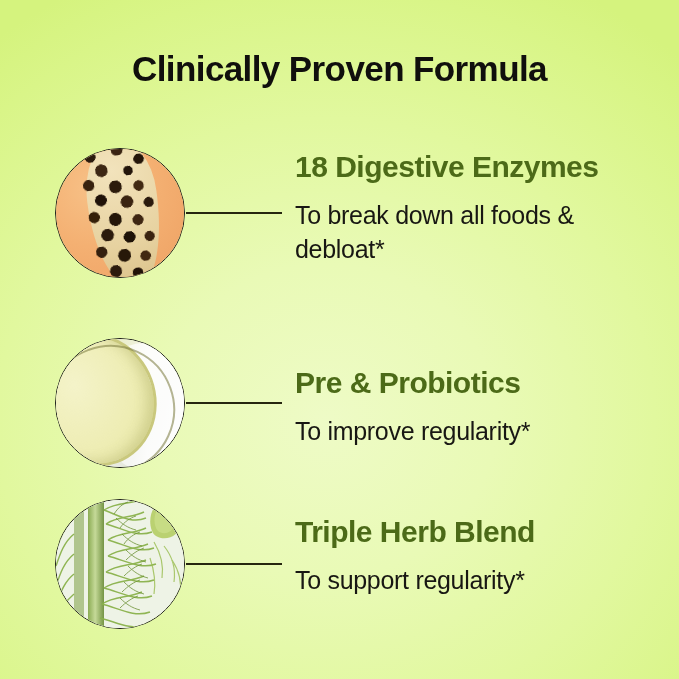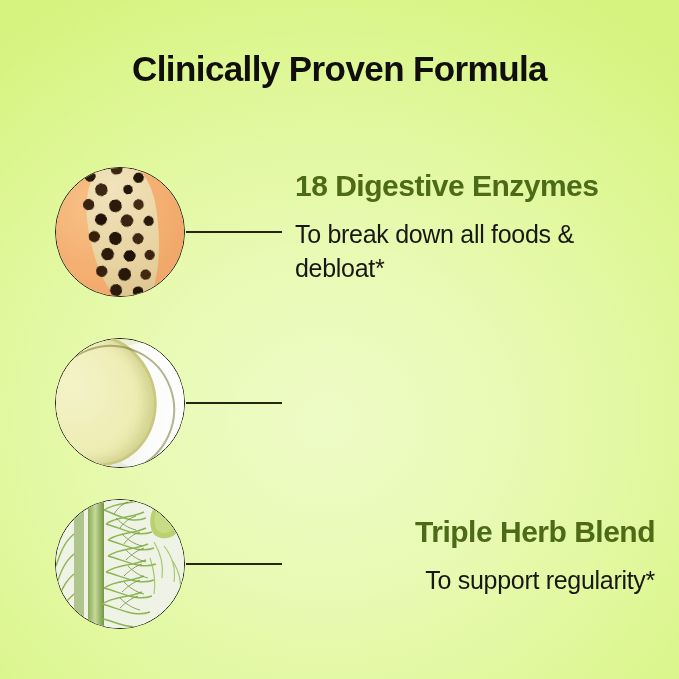--- a/index.html
+++ b/index.html
@@ -43,21 +43,21 @@
     font-family: "Liberation Sans", sans-serif;
   }
 
   
   .feature-row {
     position: absolute;
     left: 0;
     width: 679px;
     height: 140px;
   }
-  #row-0 { top: 162px; }
+  #row-0 { top: 143px; }
   #row-1 { top: 333px; }
   #row-2 { top: 494px; }
 
   
   .thumb {
     position: absolute;
     left: 55px;
     top: 5px;
     width: 130px;
     height: 130px;
@@ -201,21 +201,21 @@
     font-size: 25px;
     line-height: 34px;
     font-weight: 400;
     letter-spacing: -0.3px;
     color: #181713;
     margin: 13px 0 0 0;
     font-family: "Liberation Sans", sans-serif;
   }
   #row-0 .feature-text { top: 6px; width: 330px; }
   #row-1 .feature-text { top: 32px; }
-  #row-2 .feature-text { top: 20px; text-align: right; }
+  #row-2 .feature-text { top: 20px; }
 </style>
 </head>
 <body>
 
 <div id="infographic">
 
   <div id="page-title">Clinically Proven Formula</div>
 
   <div class="feature-row" id="row-0">
     <div class="thumb">
@@ -233,20 +233,24 @@
 
   <div class="feature-row" id="row-1">
     <div class="thumb">
       <div class="photo photo-petri">
         <div class="dish-shadow"></div>
         <div class="dish"></div>
         <div class="dish-rim"></div>
       </div>
     </div>
     <div class="connector"></div>
+    <div class="feature-text">
+      <div class="feature-heading">Pre &amp; Probiotics</div>
+      <div class="feature-sub">To improve regularity*</div>
+    </div>
   </div>
 
   <div class="feature-row" id="row-2">
     <div class="thumb">
       <div class="photo photo-fennel">
         <svg width="134" height="134" viewBox="0 0 134 134">
           <defs>
             <linearGradient id="gStalk" x1="0" y1="0" x2="1" y2="0">
               <stop offset="0%" stop-color="#86a84c"></stop>
               <stop offset="45%" stop-color="#c3d894"></stop>

